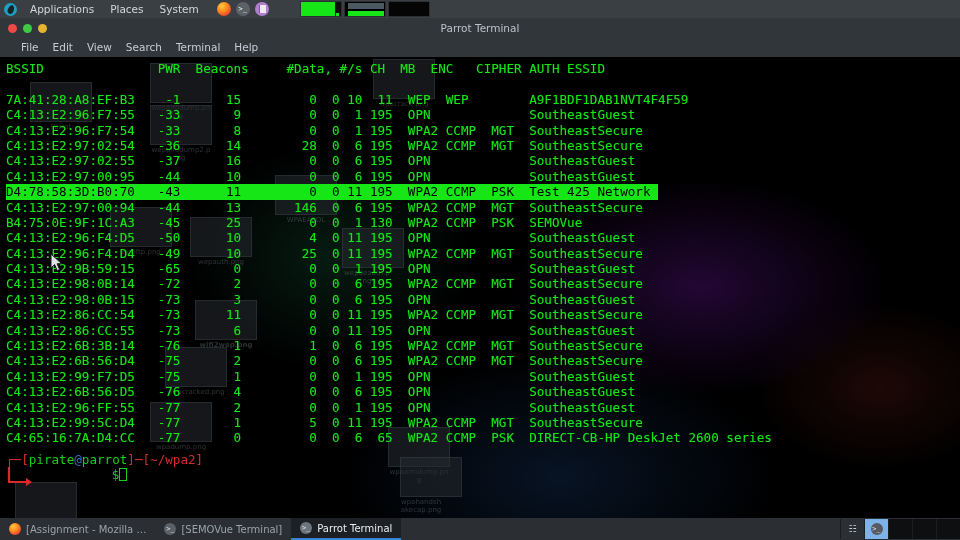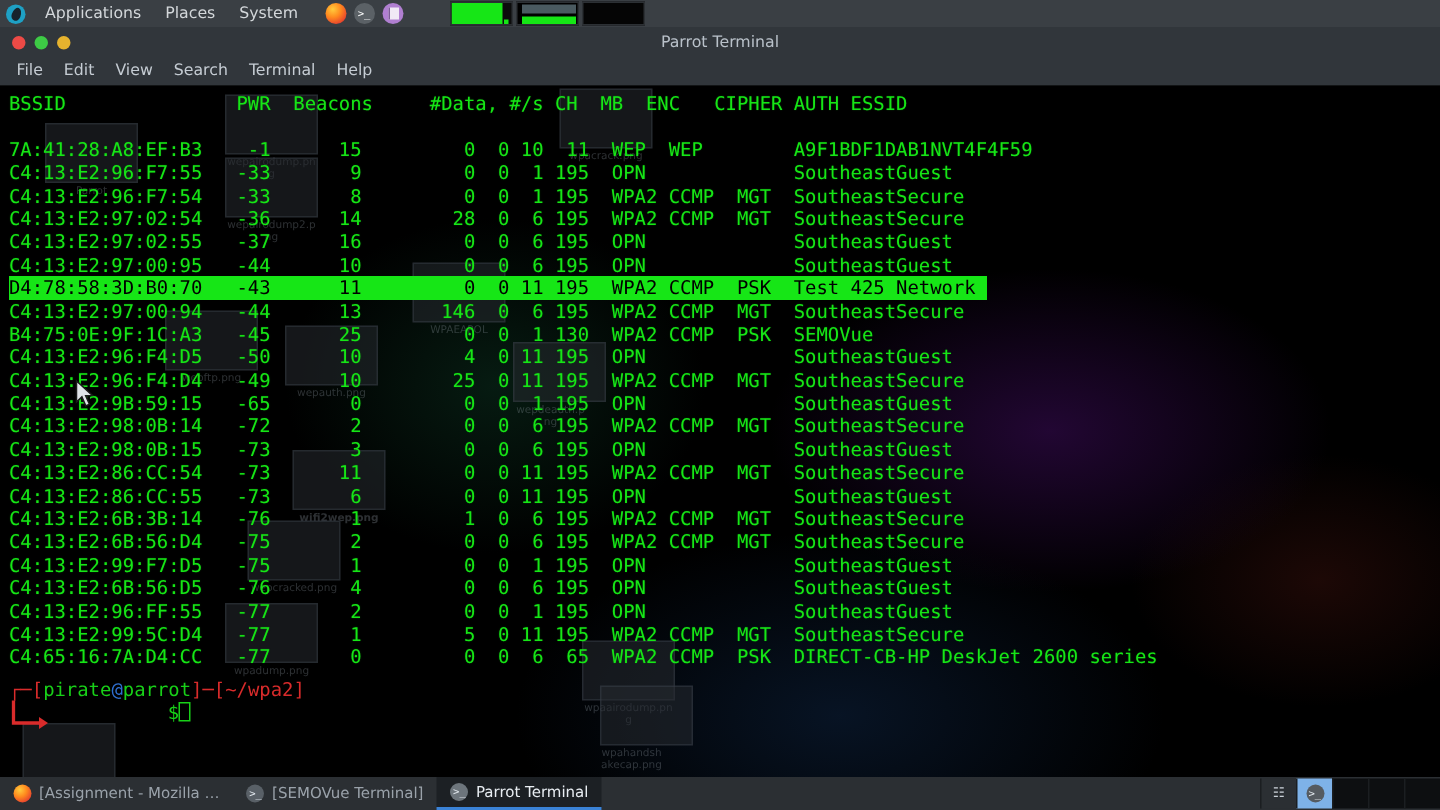--- a/index.html
+++ b/index.html
@@ -69,21 +69,21 @@
   }
   .wbtns{ display:flex; gap:6px; margin-left:8px;}
   .wb{ width:9px;height:9px;border-radius:50%;}
   .wb-c{background:#ed4a46;} .wb-m{background:#3dcb45;} .wb-x{background:#e6b32e;}
   #win-title{ position:absolute; left:0; right:0; text-align:center; pointer-events:none;}
 
   #menubar{
     position:absolute; left:0; top:20px; width:960px; height:19px;
     background:#31363b; display:flex; align-items:center;
     font-family:"DejaVu Sans", sans-serif; font-size:10.5px; color:#c5ccd3;
-    padding-left:4px;
+    padding-left:14px;
   }
   .mb-item{ padding:0 7px; line-height:19px;}
 
   
   #terminal{
     position:absolute; left:0; top:39px; width:960px; height:461px;
     background:#000; overflow:hidden;
   }
   
   #bg-wall{ position:absolute; inset:0; opacity:1; pointer-events:none;

